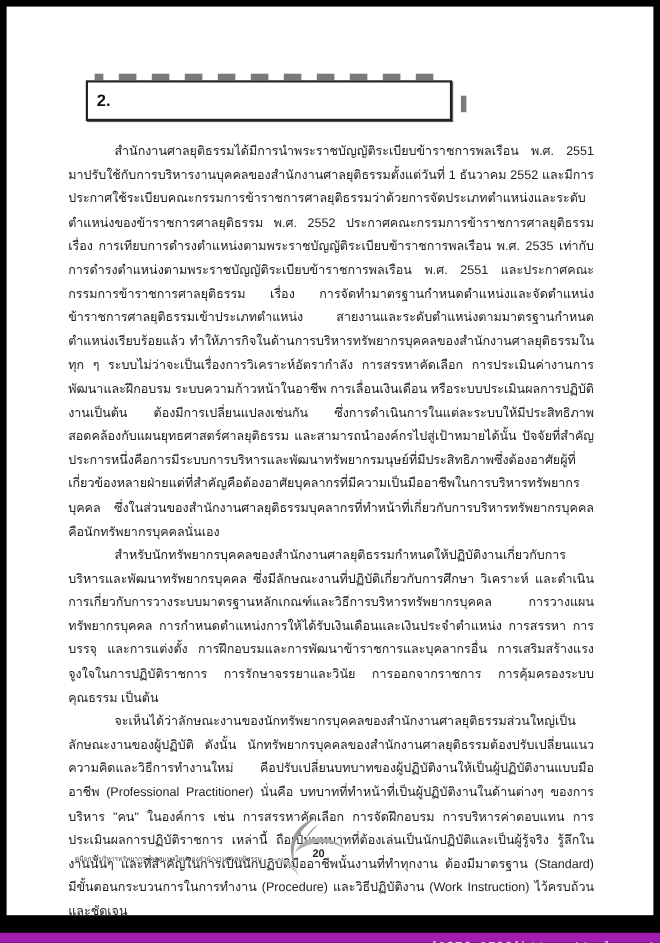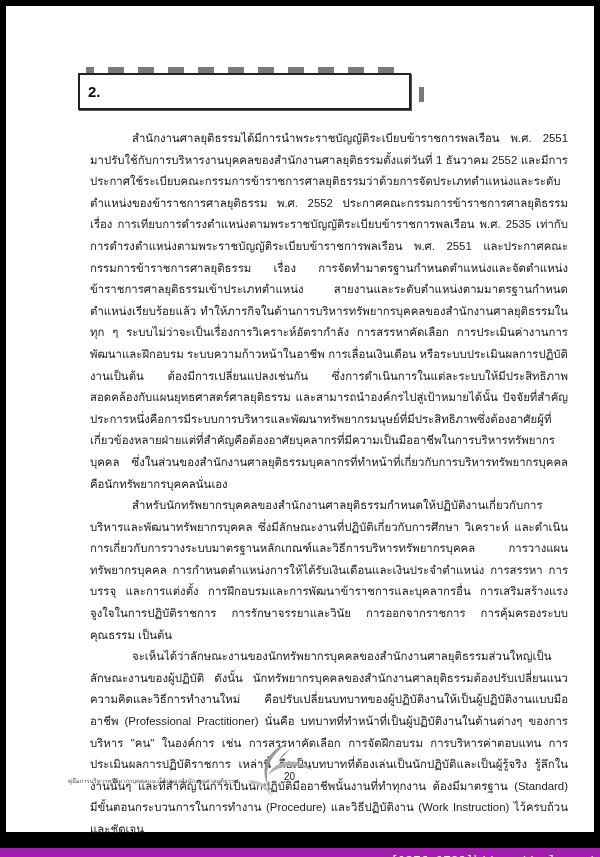--- a/index.html
+++ b/index.html
@@ -46,21 +46,21 @@
       font-family: "Liberation Sans", sans-serif;
       font-weight: bold;
       font-size: 15px;
       color: #111;
       white-space: nowrap;
     }
 
     
     .content {
       position: absolute;
-      left: 84px; top: 122px;
+      left: 56px; top: 122px;
       width: 478px;
       font-family: "Liberation Sans", "DejaVu Sans", sans-serif;
       font-size: 11.4px;
       line-height: 21.6px;
       color: #222;
       text-align: justify;
     }
     .content p { text-indent: 42px; }
 
     
@@ -77,21 +77,21 @@
       white-space: nowrap;
     }
     .footer-emblem {
       position: absolute;
       left: 220px; top: 0;
       width: 90px; height: 60px;
     }
     .page-number {
       position: absolute;
       left: 278px; top: 30px;
-      font-size: 10px; font-weight: normal; color: #222;
+      font-size: 10px; font-weight: bold; color: #222;
       font-family: "Liberation Sans", sans-serif;
     }
 
     
     .watermark-bar {
       position: absolute;
       left: 0; top: 848px; width: 600px; height: 25px;
       background: #a21caf;
     }
     .watermark-text {

